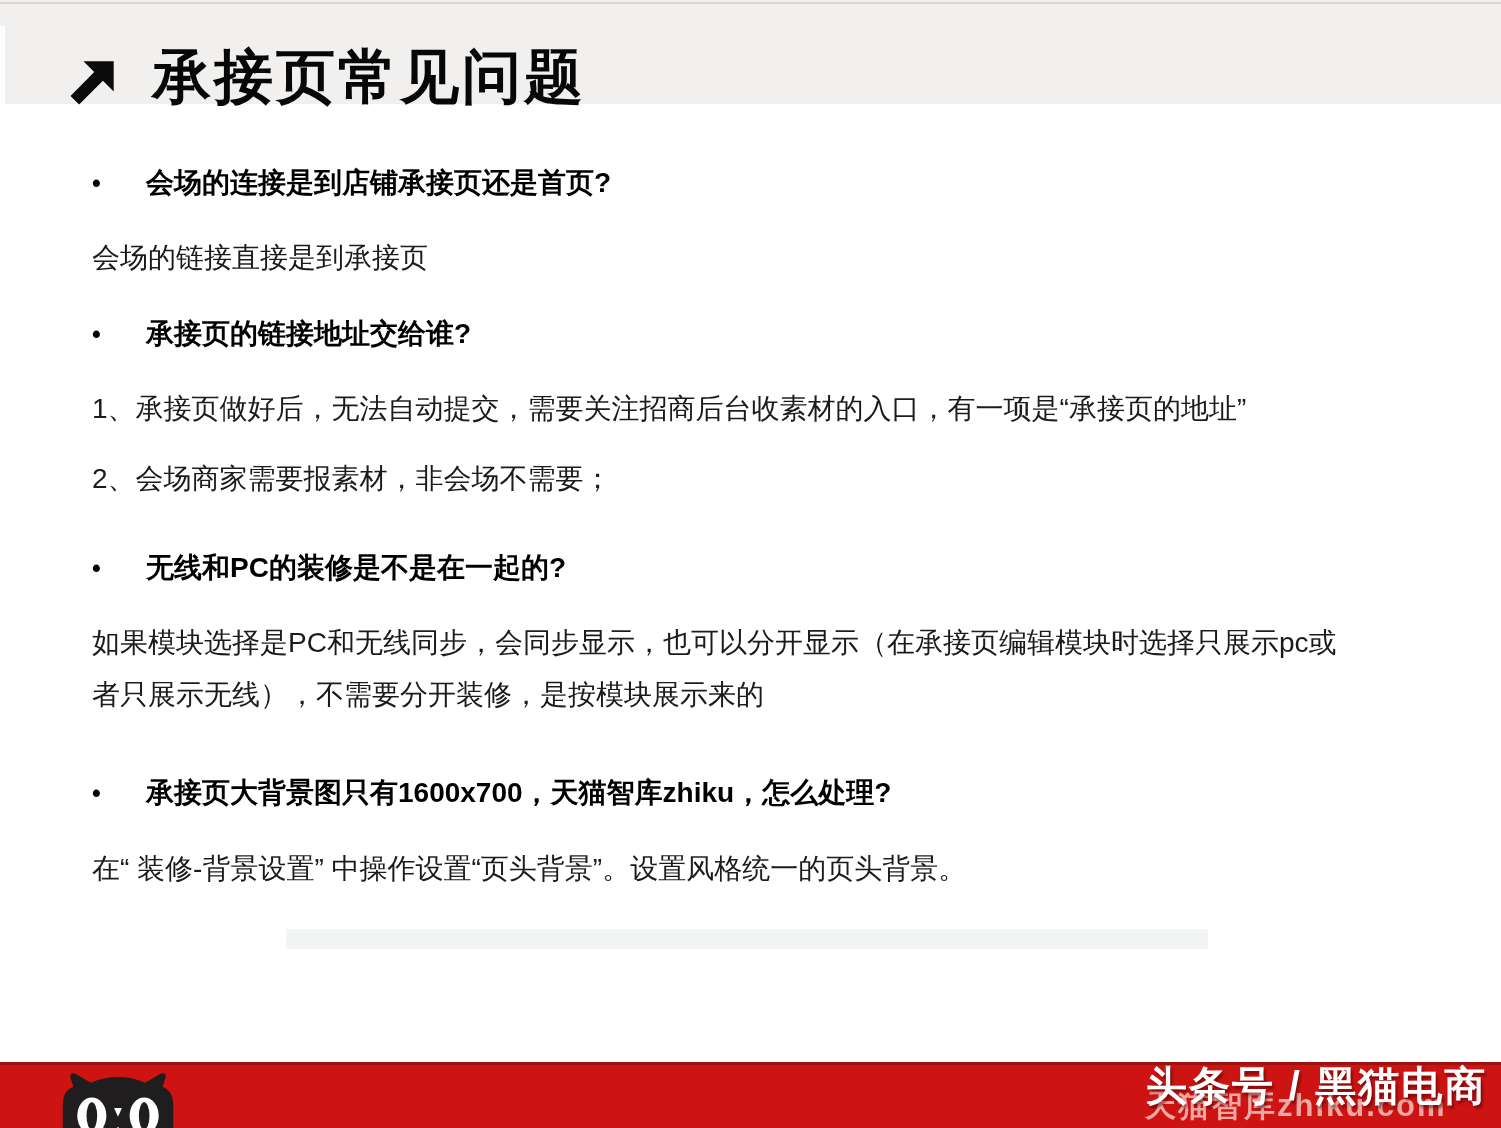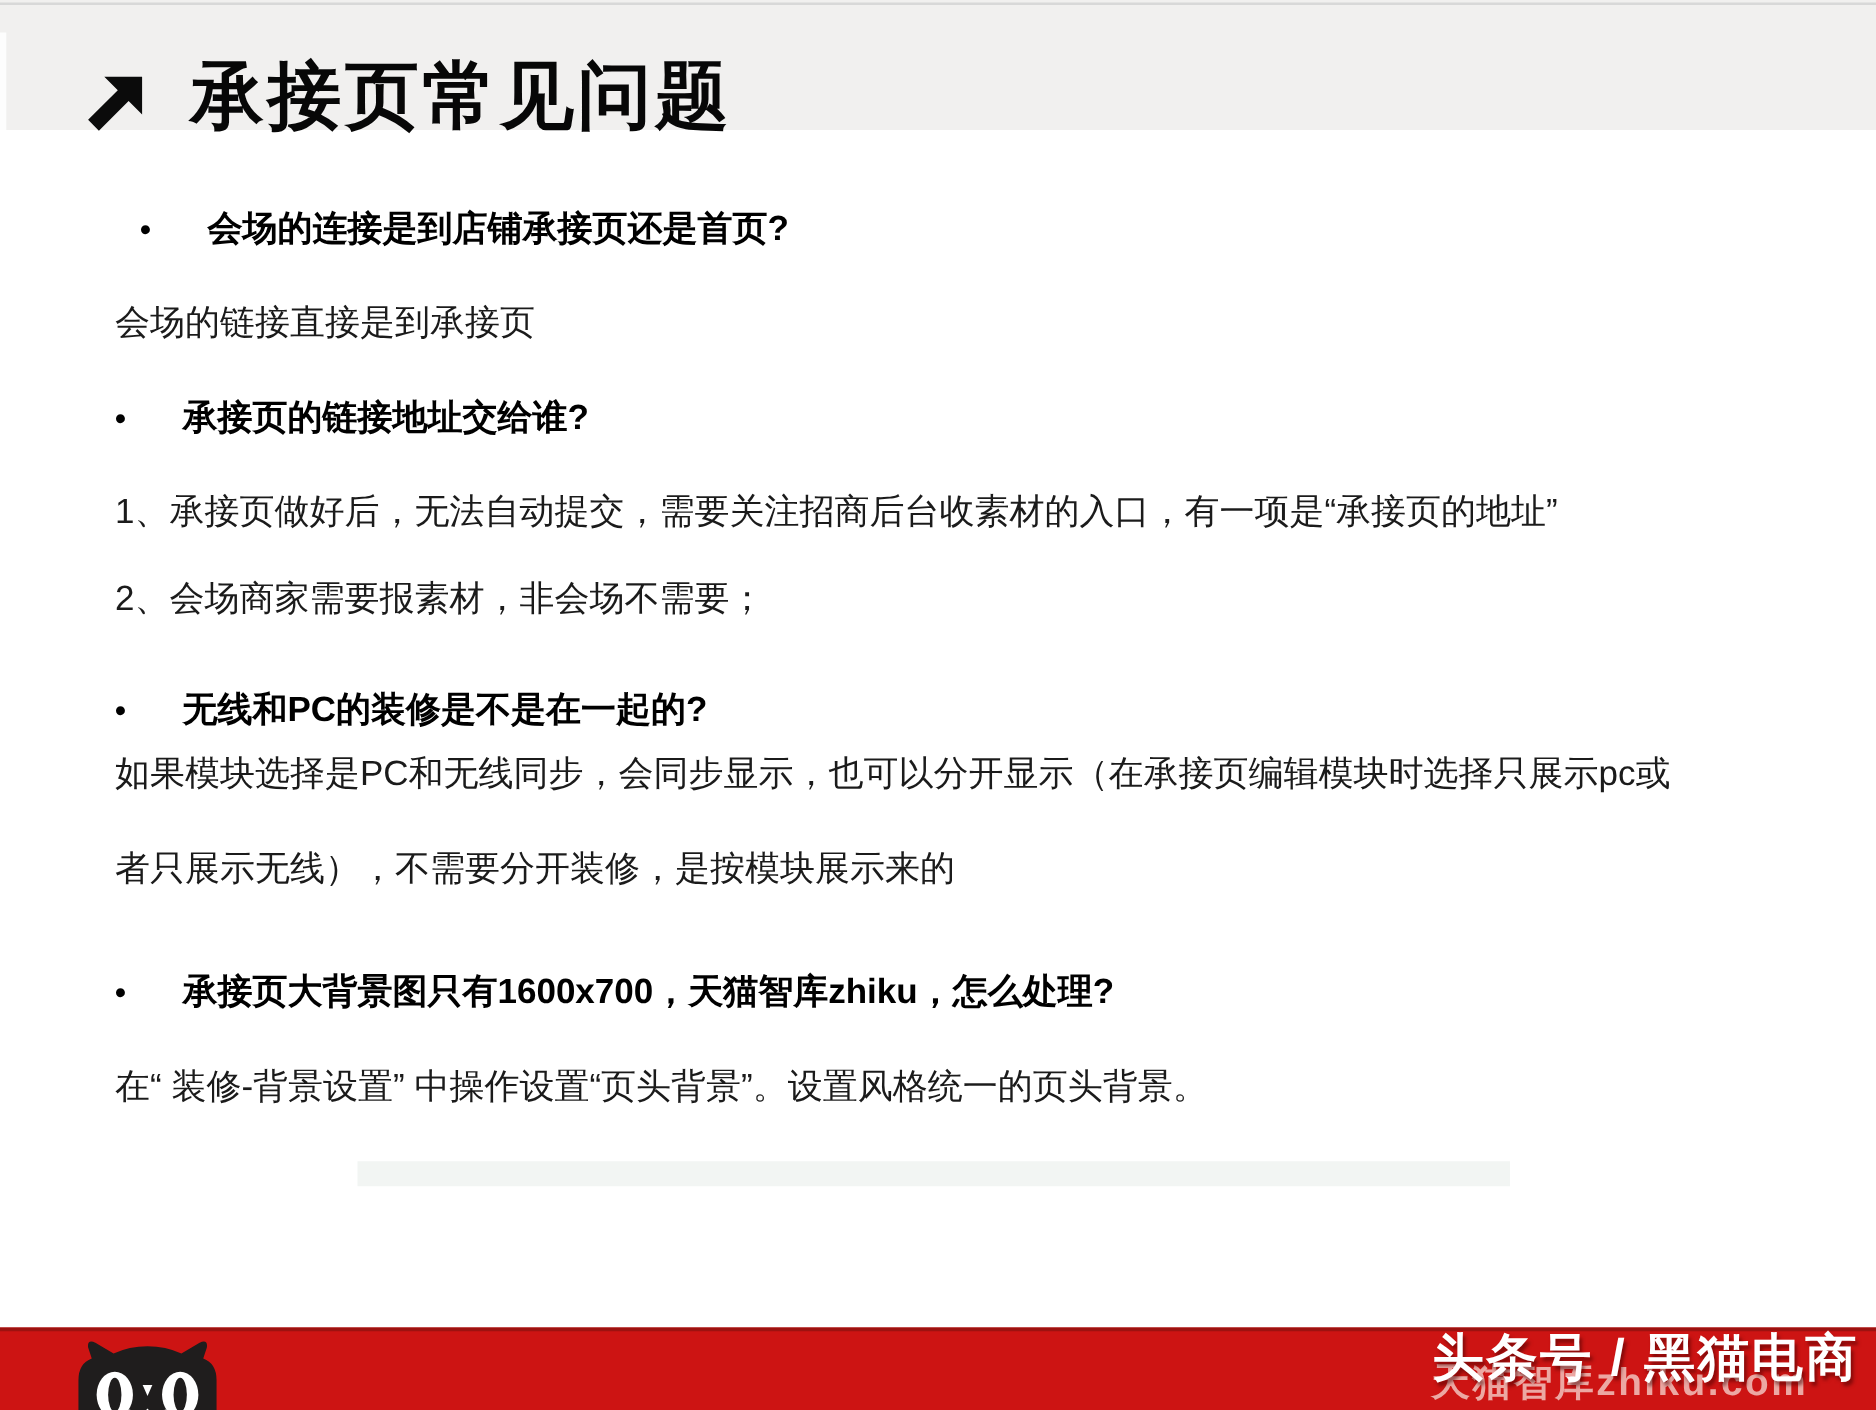--- a/index.html
+++ b/index.html
@@ -81,38 +81,38 @@
   <div class="header-topline"></div>
   <div class="header-left-notch"></div>
 
   <div class="title-row">
     <svg class="arrow-icon" viewBox="0 0 50 50">
       <path d="M18 4 L46 4 L46 32 L36 22 L14 44 L6 36 L28 14 Z" fill="#0b0b0b"></path>
     </svg>
     <div class="page-title">承接页常见问题</div>
   </div>
 
-  <div class="line q" style="top:166px;margin-left:20px;">
+  <div class="line q" style="top:166px;">
     <span class="bullet">•</span><span>会场的连接是到店铺承接页还是首页?</span>
   </div>
 
   <div class="line q" style="top:317px;">
     <span class="bullet">•</span><span>承接页的链接地址交给谁?</span>
   </div>
 
   <div class="line" style="top:241px;">会场的链接直接是到承接页</div>
 
   <div class="line" style="top:392px;">1、承接页做好后，无法自动提交，需要关注招商后台收素材的入口，有一项是“承接页的地址”</div>
   <div class="line" style="top:462px;">2、会场商家需要报素材，非会场不需要；</div>
 
   <div class="line q" style="top:551px;">
     <span class="bullet">•</span><span>无线和PC的装修是不是在一起的?</span>
   </div>
 
-  <div class="line" style="top:602px;">如果模块选择是PC和无线同步，会同步显示，也可以分开显示（在承接页编辑模块时选择只展示pc或</div>
+  <div class="line" style="top:626px;">如果模块选择是PC和无线同步，会同步显示，也可以分开显示（在承接页编辑模块时选择只展示pc或</div>
   <div class="line" style="top:678px;">者只展示无线），不需要分开装修，是按模块展示来的</div>
 
   <div class="line q" style="top:776px;">
     <span class="bullet">•</span><span>承接页大背景图只有1600x700，天猫智库zhiku，怎么处理?</span>
   </div>
 
   <div class="line" style="top:852px;">在“ 装修-背景设置” 中操作设置“页头背景”。设置风格统一的页头背景。</div>
 
   <div class="faint-strip"></div>
 

